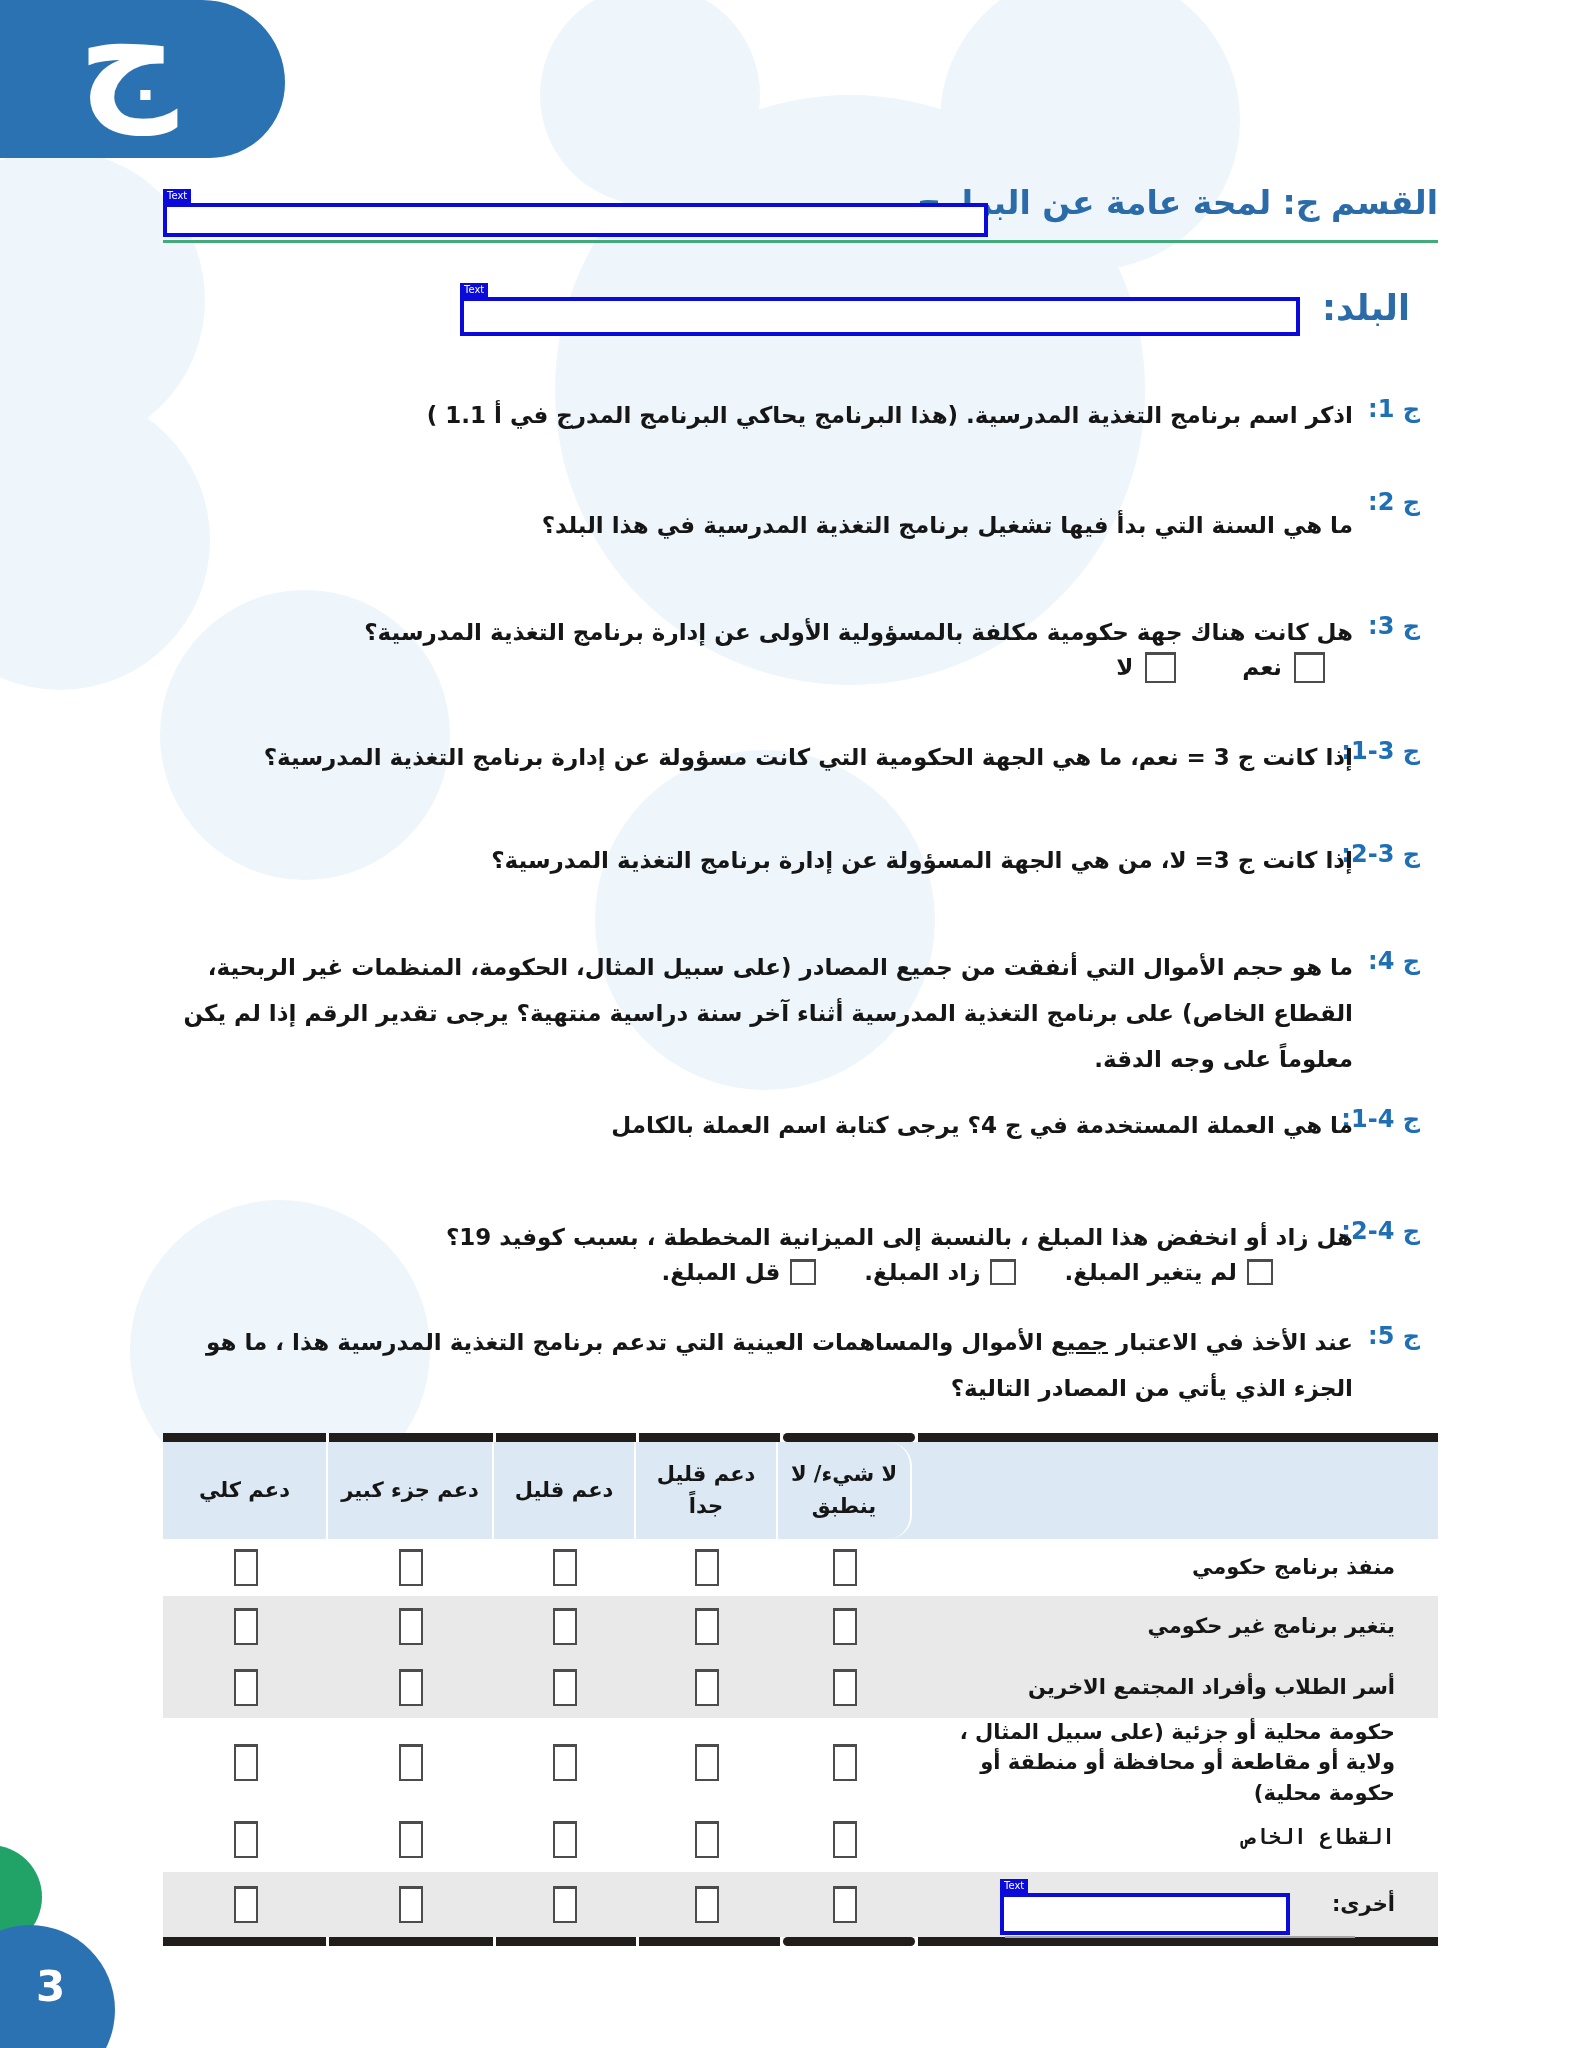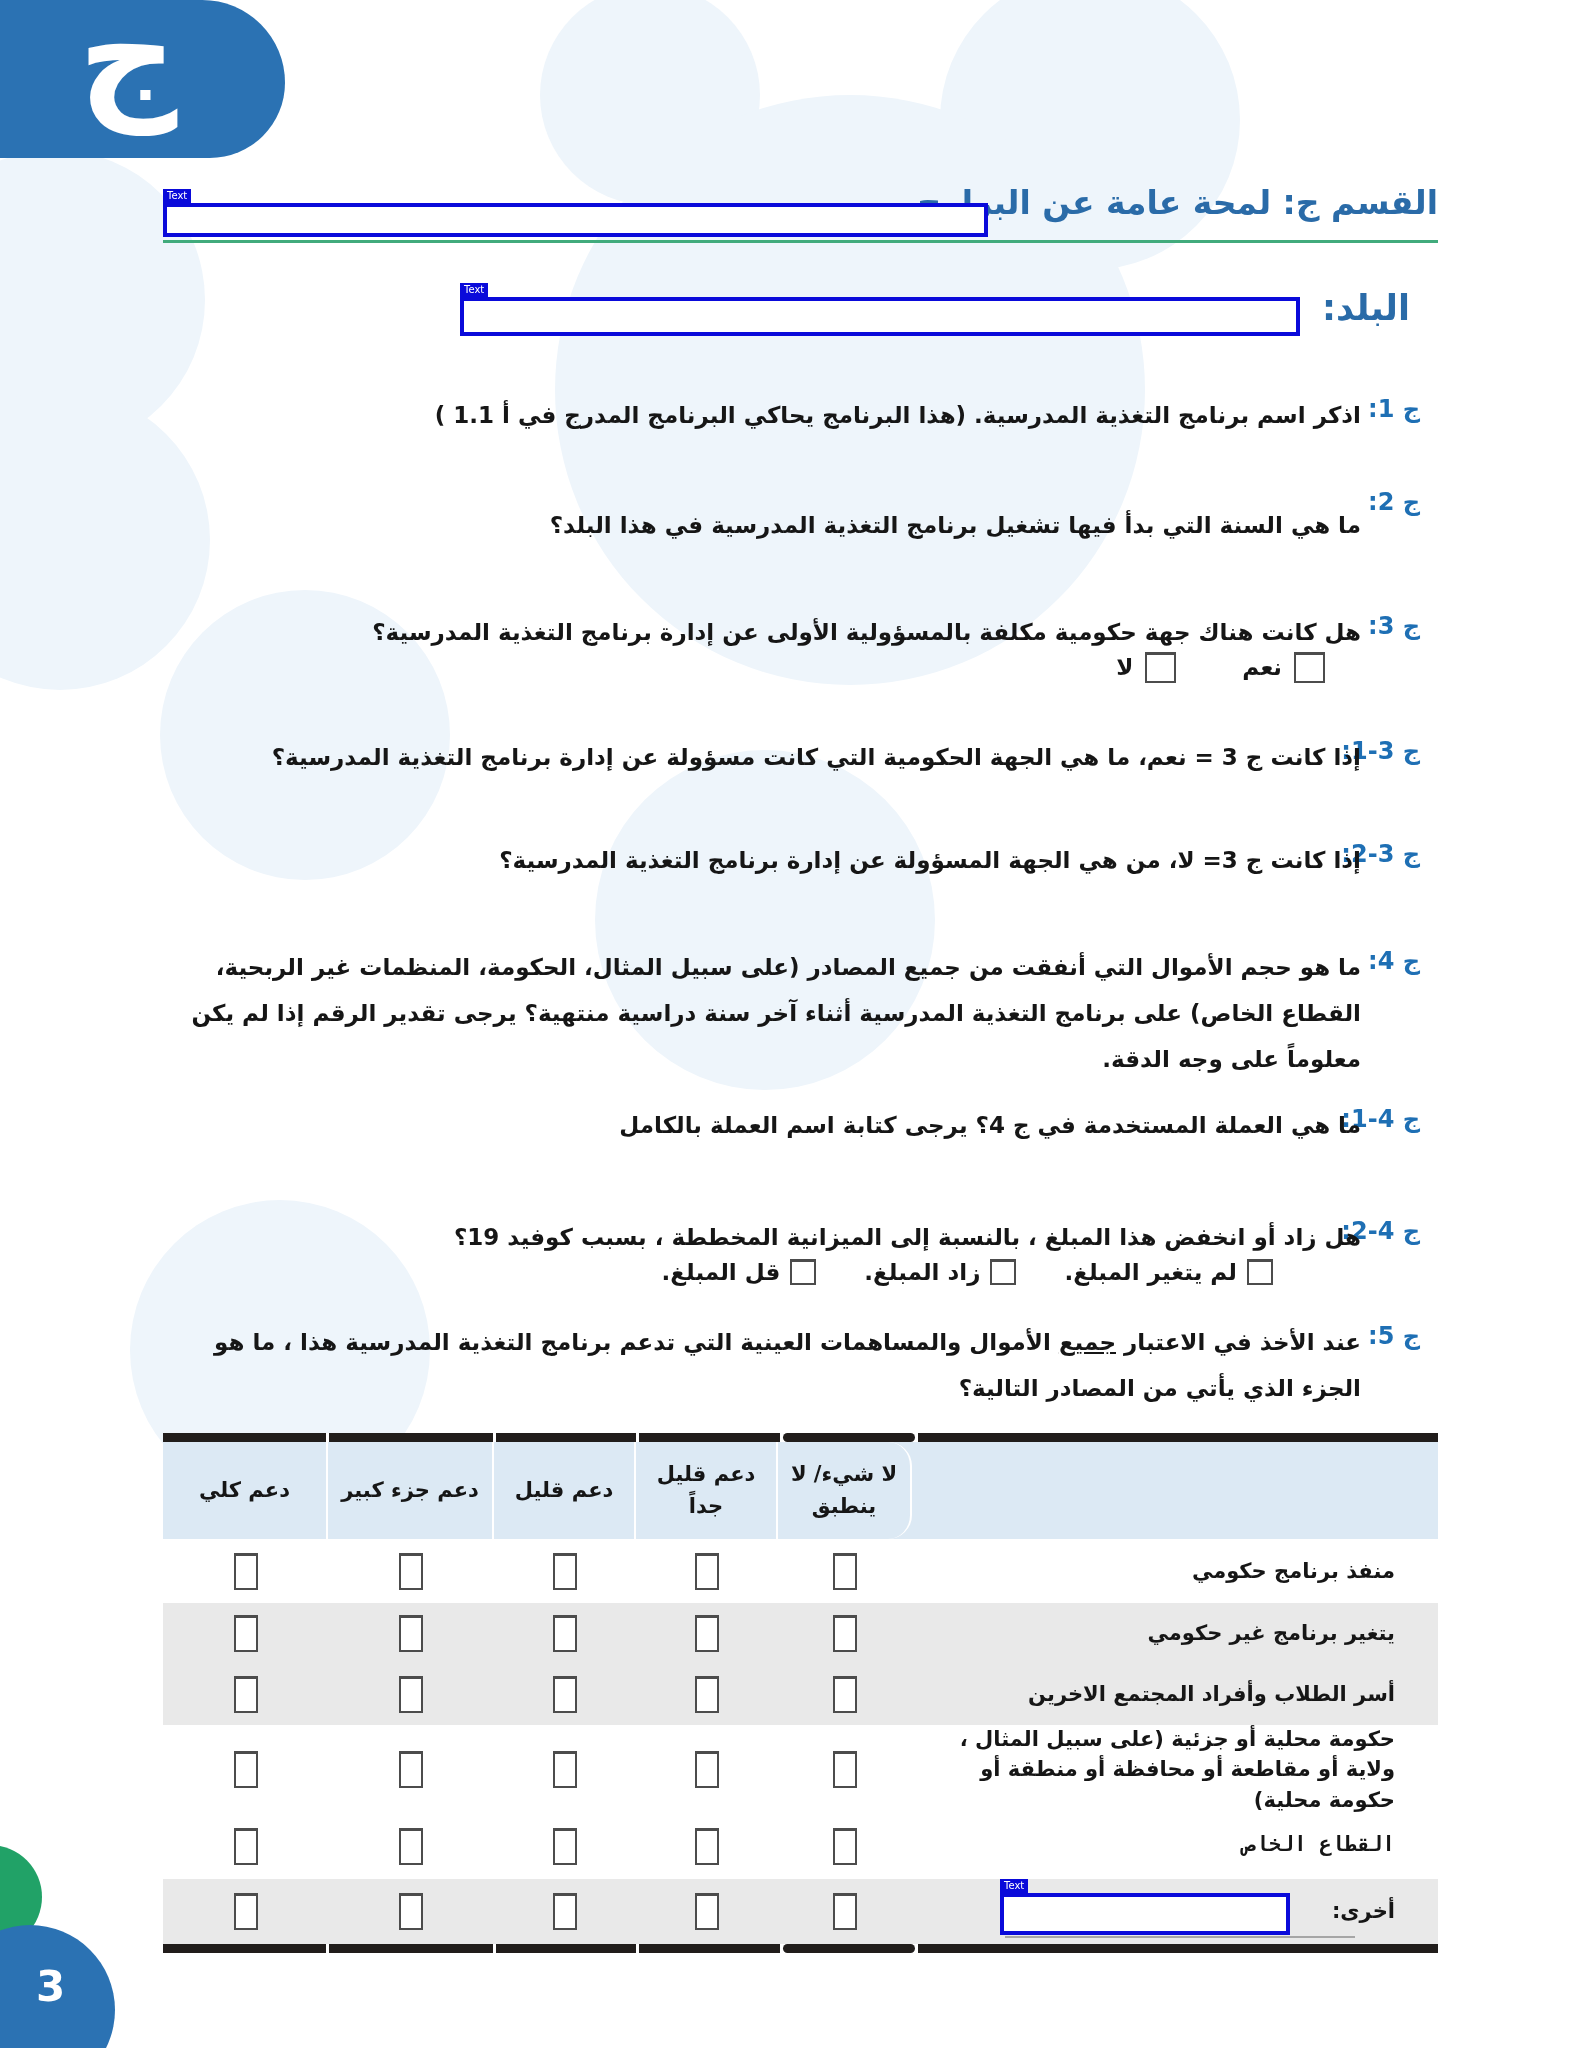--- a/index.html
+++ b/index.html
@@ -34,21 +34,21 @@
   }
   
   .country{
     position:absolute;right:173px;top:288px;font-size:35px;font-weight:bold;color:#2a6ba8;z-index:3;white-space:nowrap;
   }
   
   .qnum{
     position:absolute;right:163px;font-size:24px;font-weight:bold;color:#1e6fb4;z-index:3;white-space:nowrap;
   }
   .qtext{
-    position:absolute;right:222px;font-size:23px;font-weight:bold;color:#161616;z-index:3;
+    position:absolute;right:230px;font-size:23px;font-weight:bold;color:#161616;z-index:3;
     line-height:46px;
   }
   .uline{text-decoration:underline;}
   
   .optrow{position:absolute;display:flex;align-items:center;z-index:3;}
   .cb{
     display:inline-block;background:#ffffff;border:2px solid #4c4c4c;border-top-width:3px;
     box-sizing:border-box;
   }
   .cb-lg{width:31px;height:31px;}
@@ -175,21 +175,21 @@
 
     <div class="thead">
       <div class="w-label"></div>
       <div class="w-c5">لا شيء/ لا ينطبق</div>
       <div class="w-c4">دعم قليل جداً</div>
       <div class="w-c3">دعم قليل</div>
       <div class="w-c2">دعم جزء كبير</div>
       <div class="w-c1">دعم كلي</div>
     </div>
 
-    <div class="trow" style="height:64px;">
+    <div class="trow" style="height:57px;">
       <div class="tcell-label w-label">منفذ برنامج حكومي</div>
       <div class="tcell-cb w-c5">
           <span class="cb cb-tbl"></span>
         </div>
       <div class="tcell-cb w-c4">
           <span class="cb cb-tbl"></span>
         </div>
       <div class="tcell-cb w-c3">
           <span class="cb cb-tbl"></span>
         </div>

